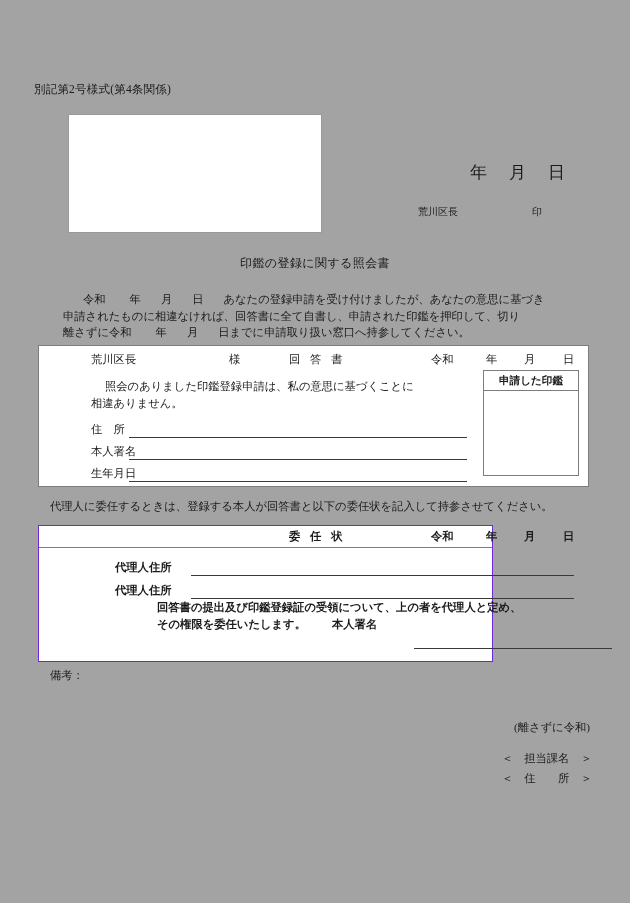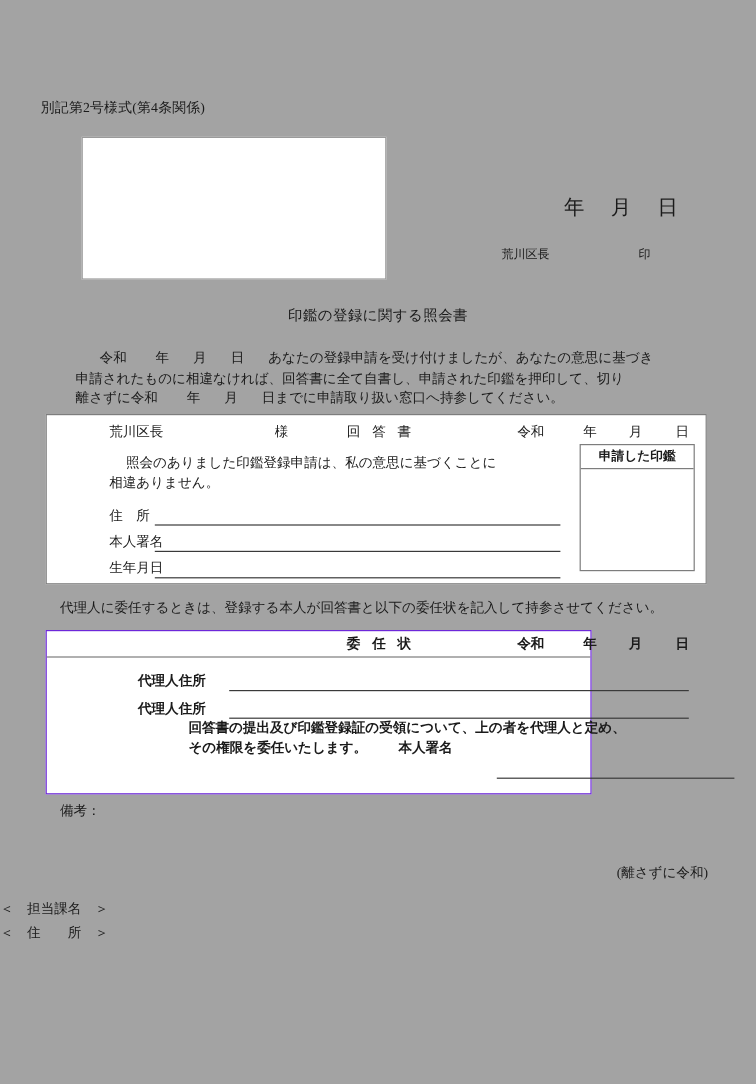--- a/index.html
+++ b/index.html
@@ -179,21 +179,21 @@
   }
   .contact-label {
     left: 0; top: 720px;
     width: 590px;
     text-align: right;
     font-size: 11.3px;
   }
   .contact-list {
     left: 0; top: 748px;
     width: 592px;
-    text-align: left;
+    text-align: right;
     font-size: 11.3px;
     line-height: 20px;
   }
   .contact-list div { white-space: nowrap; }
 </style>
 </head>
 <body>
 
 <div id="page">
 

